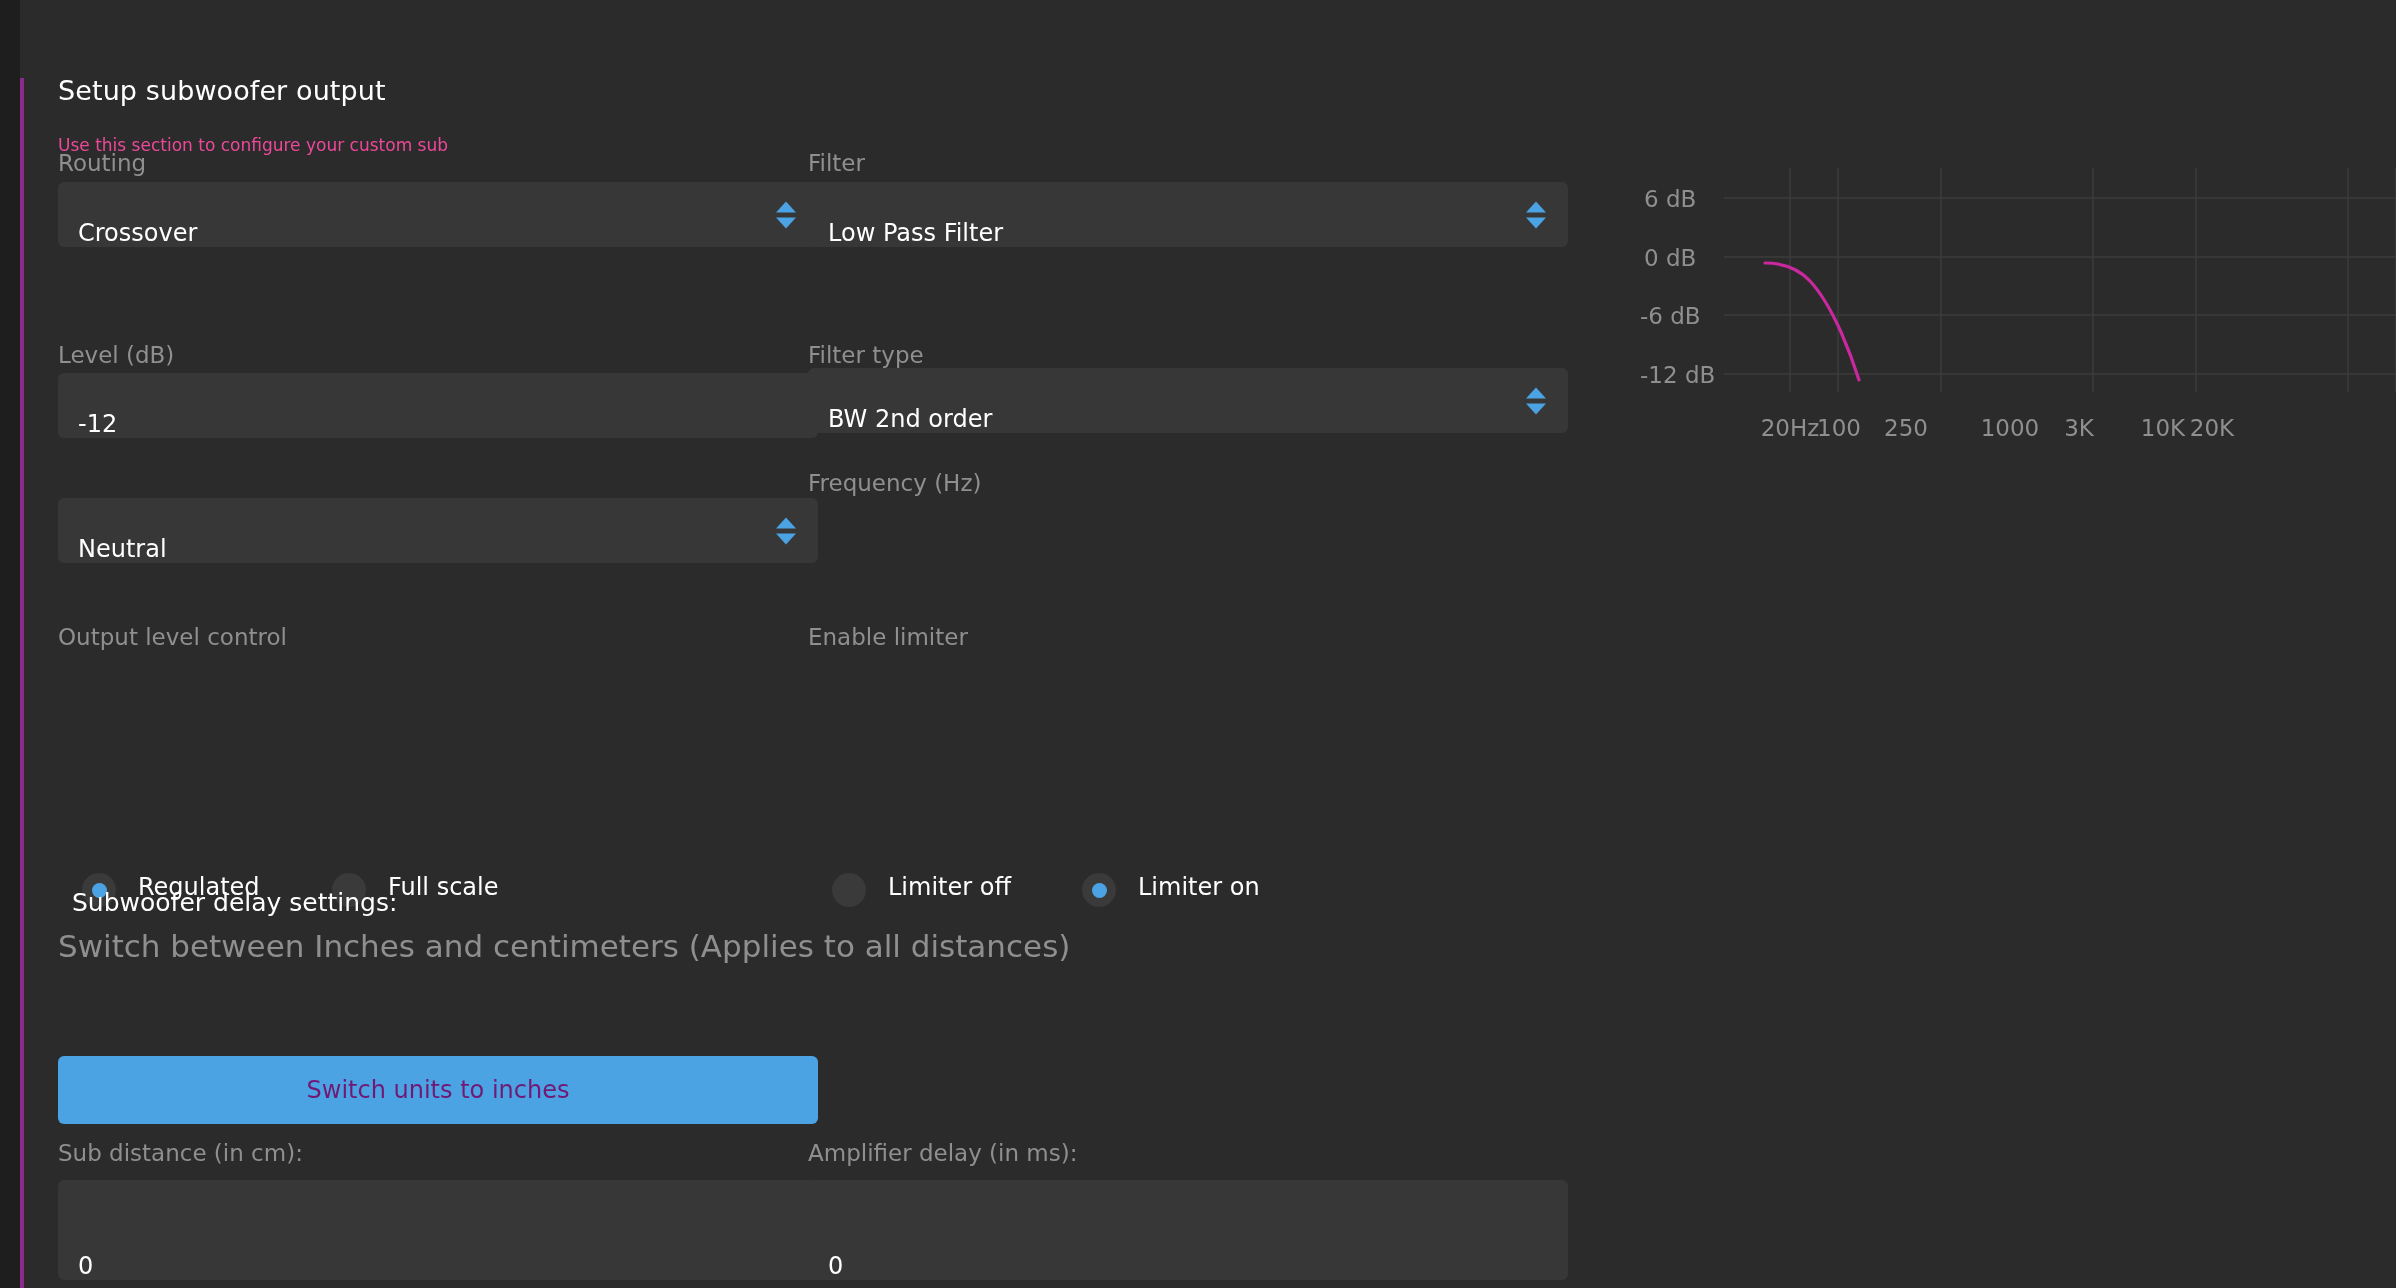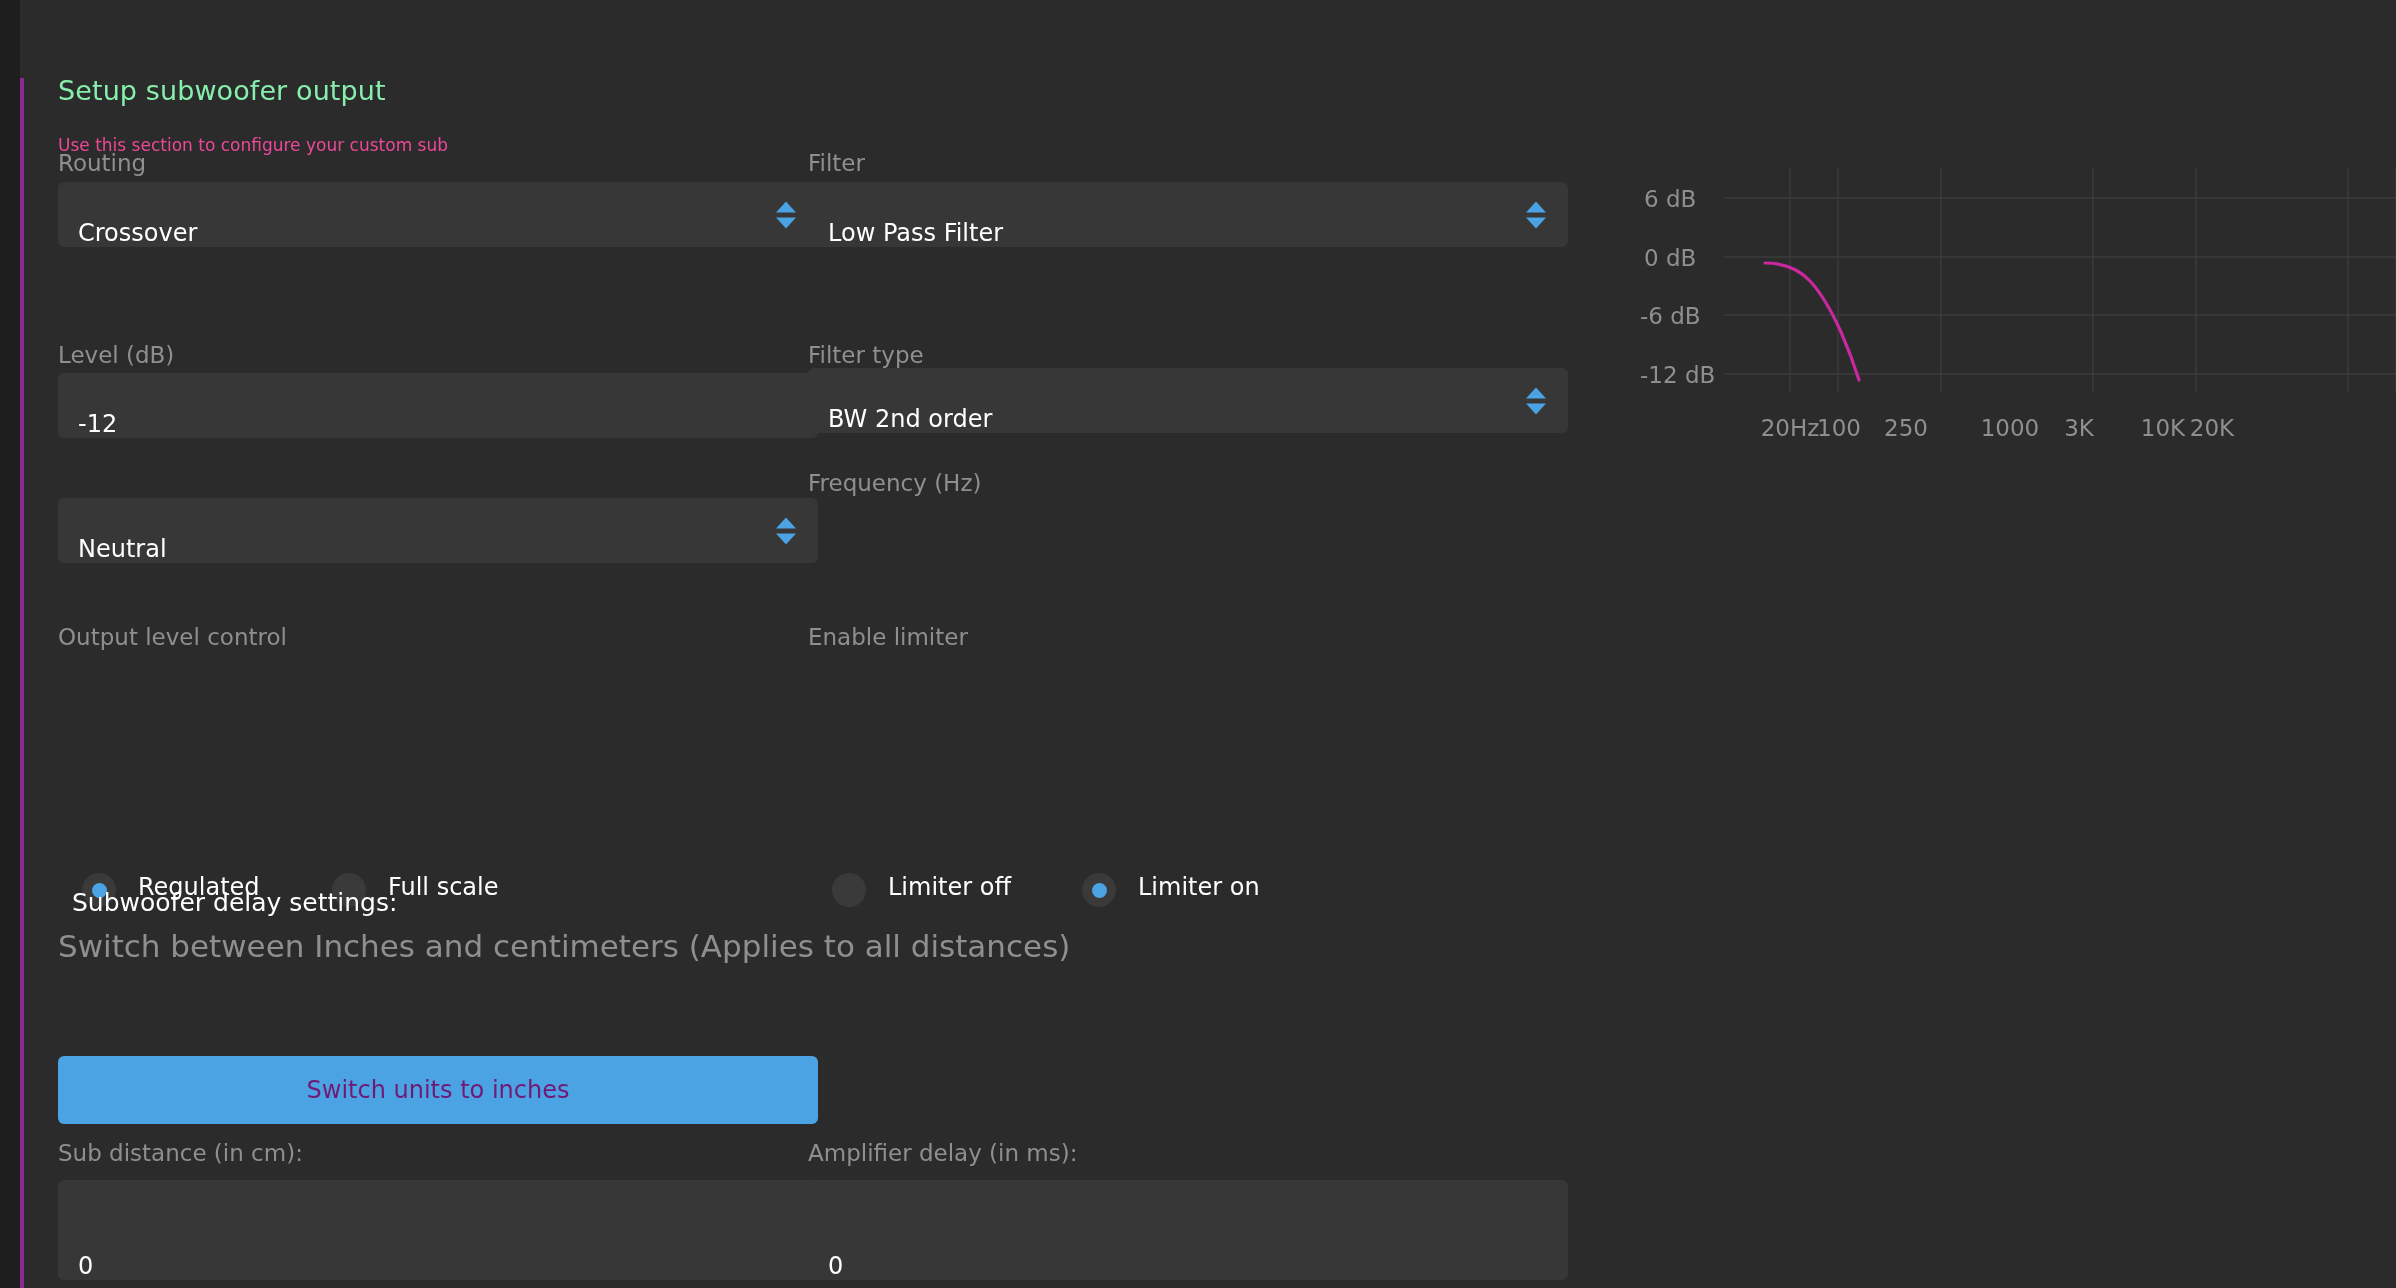--- a/index.html
+++ b/index.html
@@ -47,21 +47,21 @@
     bottom: 0;
   }
 
   
   .section-title {
     position: absolute;
     left: 34px;
     top: 75px;
     font-size: 27px;
     font-weight: 400;
-    color: #86efac;
+    color: #ffffff;
     letter-spacing: .1px;
   }
   .section-sub {
     position: absolute;
     left: 34px;
     top: 135px;
     font-size: 17px;
     color: #ec4899;
   }
 

